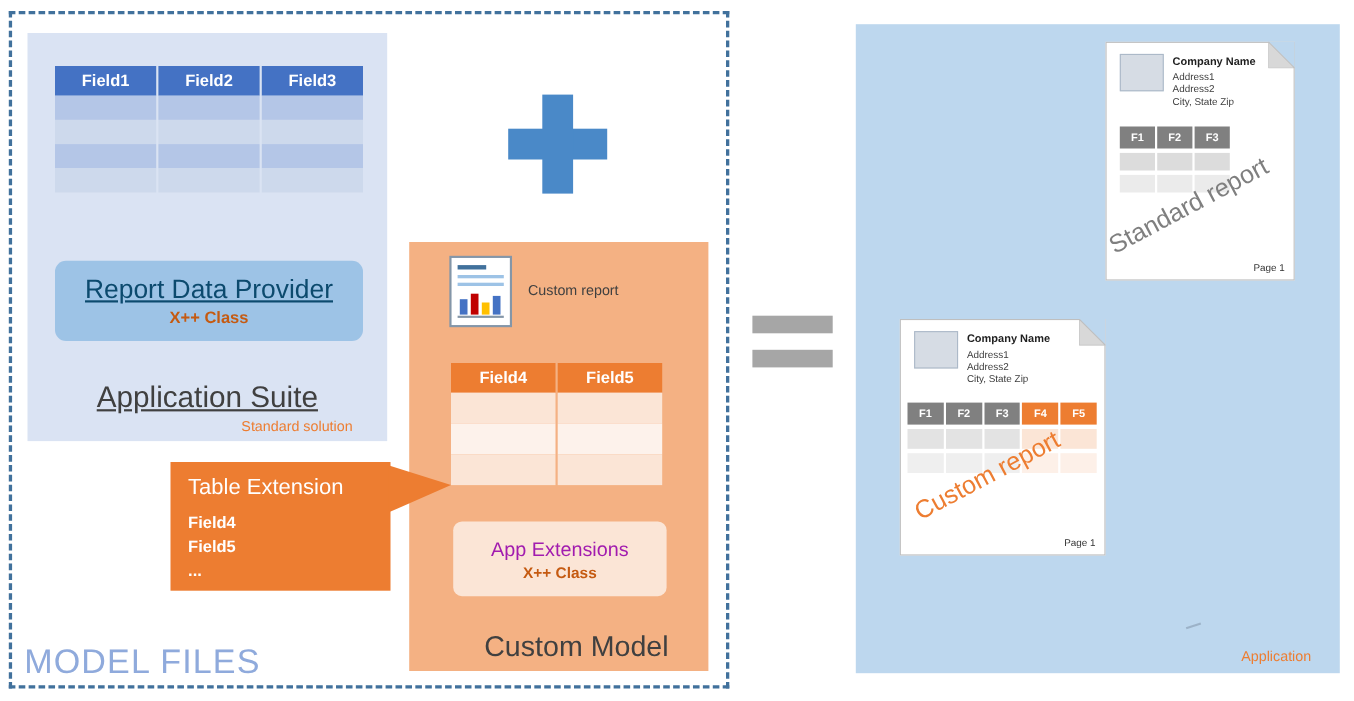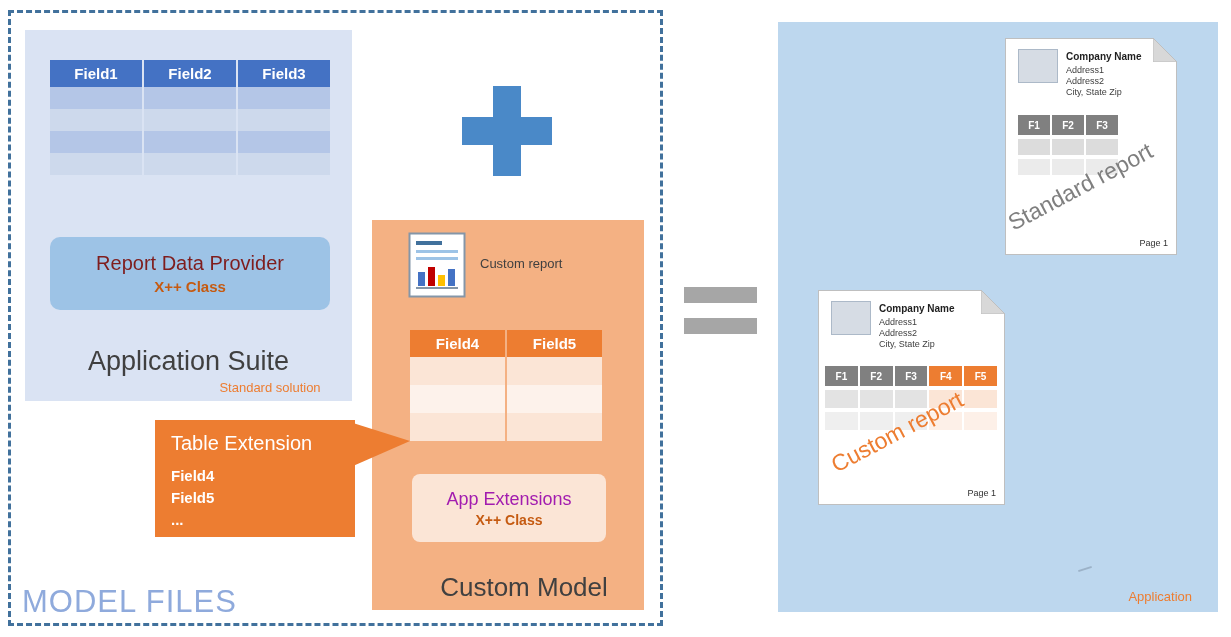--- a/index.html
+++ b/index.html
@@ -23,24 +23,24 @@
   .thead .cell { display: flex; align-items: center; justify-content: center;
     color: #fff; font-weight: bold; }
   .suite-tbl { position: absolute; left: 25px; top: 30px; width: 280px; }
   .suite-tbl .trow { grid-template-columns: repeat(3, 1fr); }
   .suite-tbl .thead .cell { background: #4472C4; height: 27px; font-size: 15px; }
   .suite-tbl .dark  .cell { background: #B4C6E7; height: 22px; }
   .suite-tbl .light .cell { background: #CDD9EC; height: 22px; }
   .rdp { position: absolute; left: 25px; top: 207px; width: 280px; height: 73px;
     background: #9DC3E6; border-radius: 10px; display: flex; flex-direction: column;
     align-items: center; justify-content: center; gap: 3px; }
-  .rdp-title { font-size: 20px; color: #7f1d1d; }
+  .rdp-title { font-size: 24px; color: #0c4a6e; text-decoration: underline; }
   .rdp-sub { font-size: 15px; font-weight: bold; color: #C55A11; }
   .suite-title { position: absolute; left: 0; top: 316px; width: 100%;
-    text-align: center; font-size: 27px; color: #404040; }
+    text-align: center; font-size: 27px; color: #404040; text-decoration: underline; }
   .suite-sub { position: absolute; left: 160px; top: 350px; width: 170px;
     text-align: center; font-size: 13px; color: #ED7D31; }
 
   
   .plus { position: absolute; left: 462px; top: 86px; width: 90px; height: 90px; }
   .plus .ph { position: absolute; left: 0; top: 31px; width: 90px; height: 28px; background: #4A89C8; }
   .plus .pv { position: absolute; left: 31px; top: 0; width: 28px; height: 90px; background: #4A89C8; }
 
   
   .custom-panel { position: absolute; left: 372px; top: 220px; width: 272px; height: 390px;

